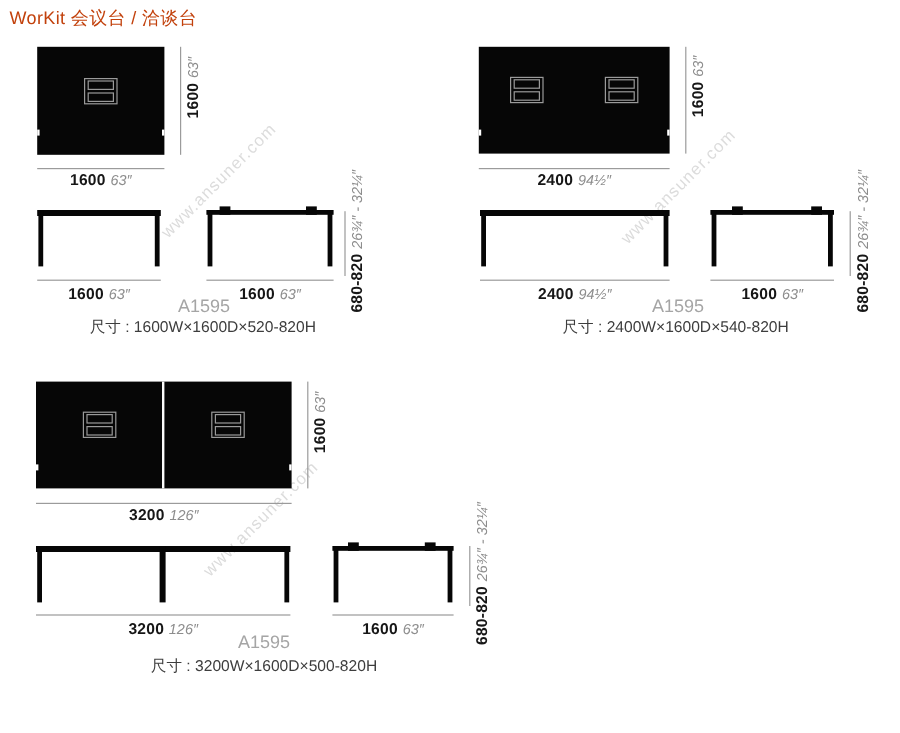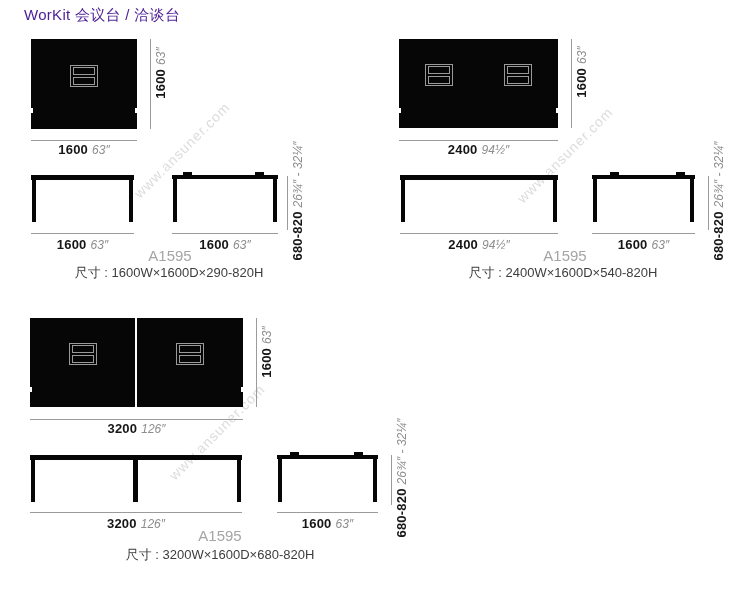--- a/index.html
+++ b/index.html
@@ -18,21 +18,21 @@
   .leg{position:absolute;width:4px;background:#060606;}
   .tmark{position:absolute;top:0;width:9px;height:7px;background:#060606;}
   
   .dline{position:absolute;background:#9b9b9b;z-index:1;}
   .lbl{position:absolute;white-space:nowrap;font-size:13px;text-align:center;z-index:1;}
   .rot{transform:rotate(-90deg);height:16px;line-height:16px;width:130px;}
   .mm{font-weight:700;color:#161616;letter-spacing:.2px;}
   .inch{color:#8d8d8d;font-style:italic;font-size:12px;margin-left:4px;}
   .model{position:absolute;color:#a5a5a5;font-size:15px;text-align:center;width:120px;z-index:1;}
   .caption{position:absolute;color:#3d3d3d;font-size:13px;text-align:center;width:260px;z-index:1;}
-  .title{position:absolute;left:24px;top:6px;color:#4c1d95;font-size:15px;letter-spacing:.3px;z-index:1;}
+  .title{position:absolute;left:8px;top:6px;color:#c2410c;font-size:15px;letter-spacing:.3px;z-index:1;}
   .wm{position:absolute;color:#dcdcdc;font-size:14px;letter-spacing:1px;white-space:nowrap;
       transform:rotate(-45deg);z-index:0;width:130px;text-align:center;height:16px;line-height:16px;}
 </style>
 </head>
 <body>
 
 <div class="stage">
 
   <div class="title">WorKit 会议台 / 洽谈台</div>
 
@@ -78,21 +78,21 @@
     </div>
     <div class="dline" style="left:172px;top:233px;width:106px;height:1px;"></div>
     <div class="lbl" style="left:172px;top:237px;width:106px;">
       <span class="mm">1600</span><span class="inch">63″</span>
     </div>
     <div class="dline" style="left:287px;top:176px;width:1px;height:54px;"></div>
     <div class="lbl rot" style="left:233px;top:193px;">
       <span class="mm">680-820</span><span class="inch">26¾″ - 32¼″</span>
     </div>
     <div class="model" style="left:110px;top:247px;">A1595</div>
-    <div class="caption" style="left:39px;top:264px;">尺寸 : 1600W×1600D×290-820H</div>
+    <div class="caption" style="left:39px;top:264px;">尺寸 : 1600W×1600D×520-820H</div>
   </div>
 
   <div>
     <div class="tv" style="left:399px;top:39px;width:159px;height:89px;">
       <div class="tray" style="left:26px;top:25px;">
         <div class="slot a"></div>
         <div class="slot b"></div>
       </div>
       <div class="tray" style="left:105px;top:25px;">
         <div class="slot a"></div>
@@ -178,16 +178,16 @@
     </div>
     <div class="dline" style="left:277px;top:512px;width:101px;height:1px;"></div>
     <div class="lbl" style="left:277px;top:516px;width:101px;">
       <span class="mm">1600</span><span class="inch">63″</span>
     </div>
     <div class="dline" style="left:391px;top:455px;width:1px;height:50px;"></div>
     <div class="lbl rot" style="left:337px;top:470px;">
       <span class="mm">680-820</span><span class="inch">26¾″ - 32¼″</span>
     </div>
     <div class="model" style="left:160px;top:527px;">A1595</div>
-    <div class="caption" style="left:90px;top:546px;">尺寸 : 3200W×1600D×680-820H</div>
+    <div class="caption" style="left:90px;top:546px;">尺寸 : 3200W×1600D×500-820H</div>
   </div>
 
 </div>
 
 </body></html>

